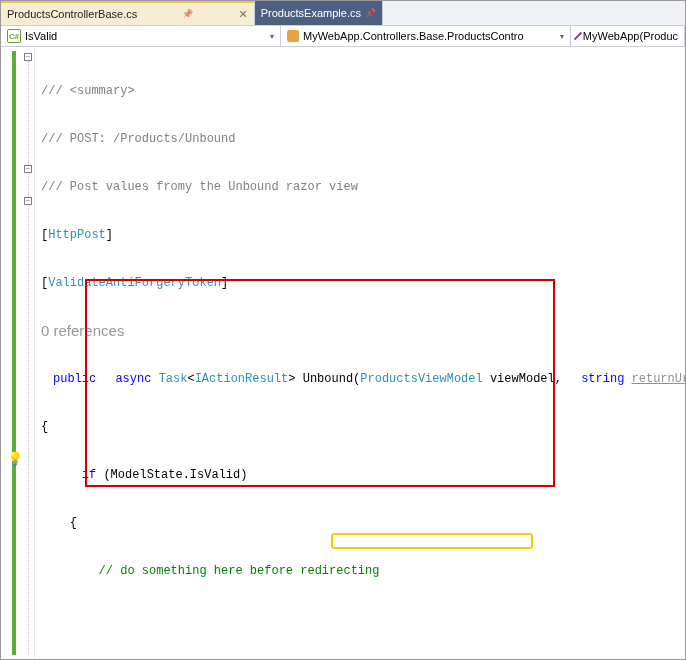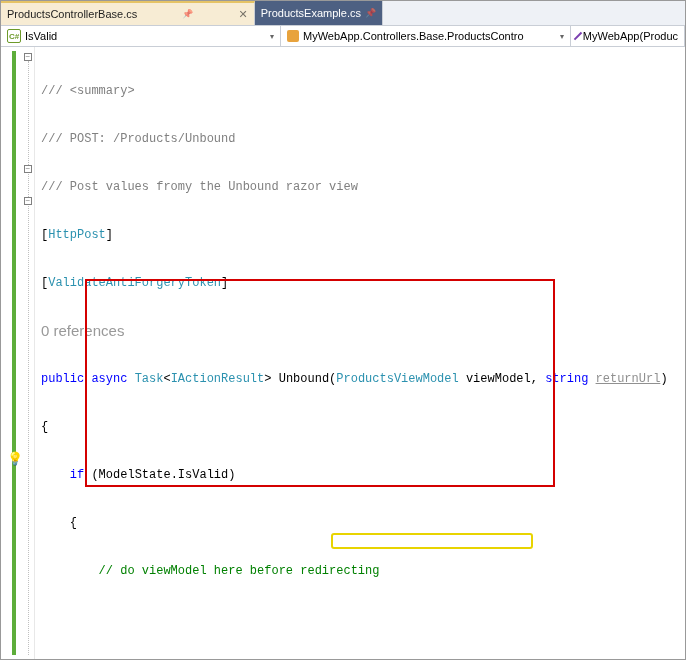--- a/index.html
+++ b/index.html
@@ -114,21 +114,21 @@
     flex: 1;
     padding: 4px 16px 0 6px;
     line-height: 16px;
     white-space: pre;
     color: #000;
     position: relative;
   }
   .code .line { height: 16px; position: relative; }
   .c-comment { color: #008000; }
   .c-xml     { color: #808080; }
-  .c-key     { color: #0000ff; }
+  .c-key     { color: #0000ff; margin-left: 12px; }
   .c-type    { color: #2b91af; }
   .c-dim     { color: #909090; text-decoration: underline; }
   .refs { font-size: 15px; color: #999; font-family: 'Segoe UI', sans-serif; }
 
   .red-box {
     position: absolute;
     border: 2px solid #d40000;
     pointer-events: none;
   }
   .yellow-box {
@@ -185,21 +185,21 @@
     <div class="line"><span class="c-xml">/// &lt;summary&gt;</span></div>
     <div class="line"><span class="c-xml">/// POST: /Products/Unbound</span></div>
     <div class="line"><span class="c-xml">/// Post values fromy the Unbound razor view</span></div>
     <div class="line"><span>[</span><span class="c-type">HttpPost</span><span>]</span></div>
     <div class="line"><span>[</span><span class="c-type">ValidateAntiForgeryToken</span><span>]</span></div>
     <div class="line refs"><span>0 references</span></div>
     <div class="line"><span class="c-key">public</span> <span class="c-key">async</span> <span class="c-type">Task</span>&lt;<span class="c-type">IActionResult</span><span>&gt; Unbound(</span><span class="c-type">ProductsViewModel</span><span> viewModel, </span><span class="c-key">string</span> <span class="c-dim">returnUrl</span><span>)</span></div>
     <div class="line"><span>{</span></div>
     <div class="line"><span class="c-key">    if</span><span> (ModelState.IsValid)</span></div>
     <div class="line"><span>    {</span></div>
-    <div class="line"><span class="c-comment">        // do viewModel here before redirecting</span></div>
+    <div class="line"><span class="c-comment">        // do something here before redirecting</span></div>
     <div class="line"></div>
     
     
     
     
     
     
     
     
     

